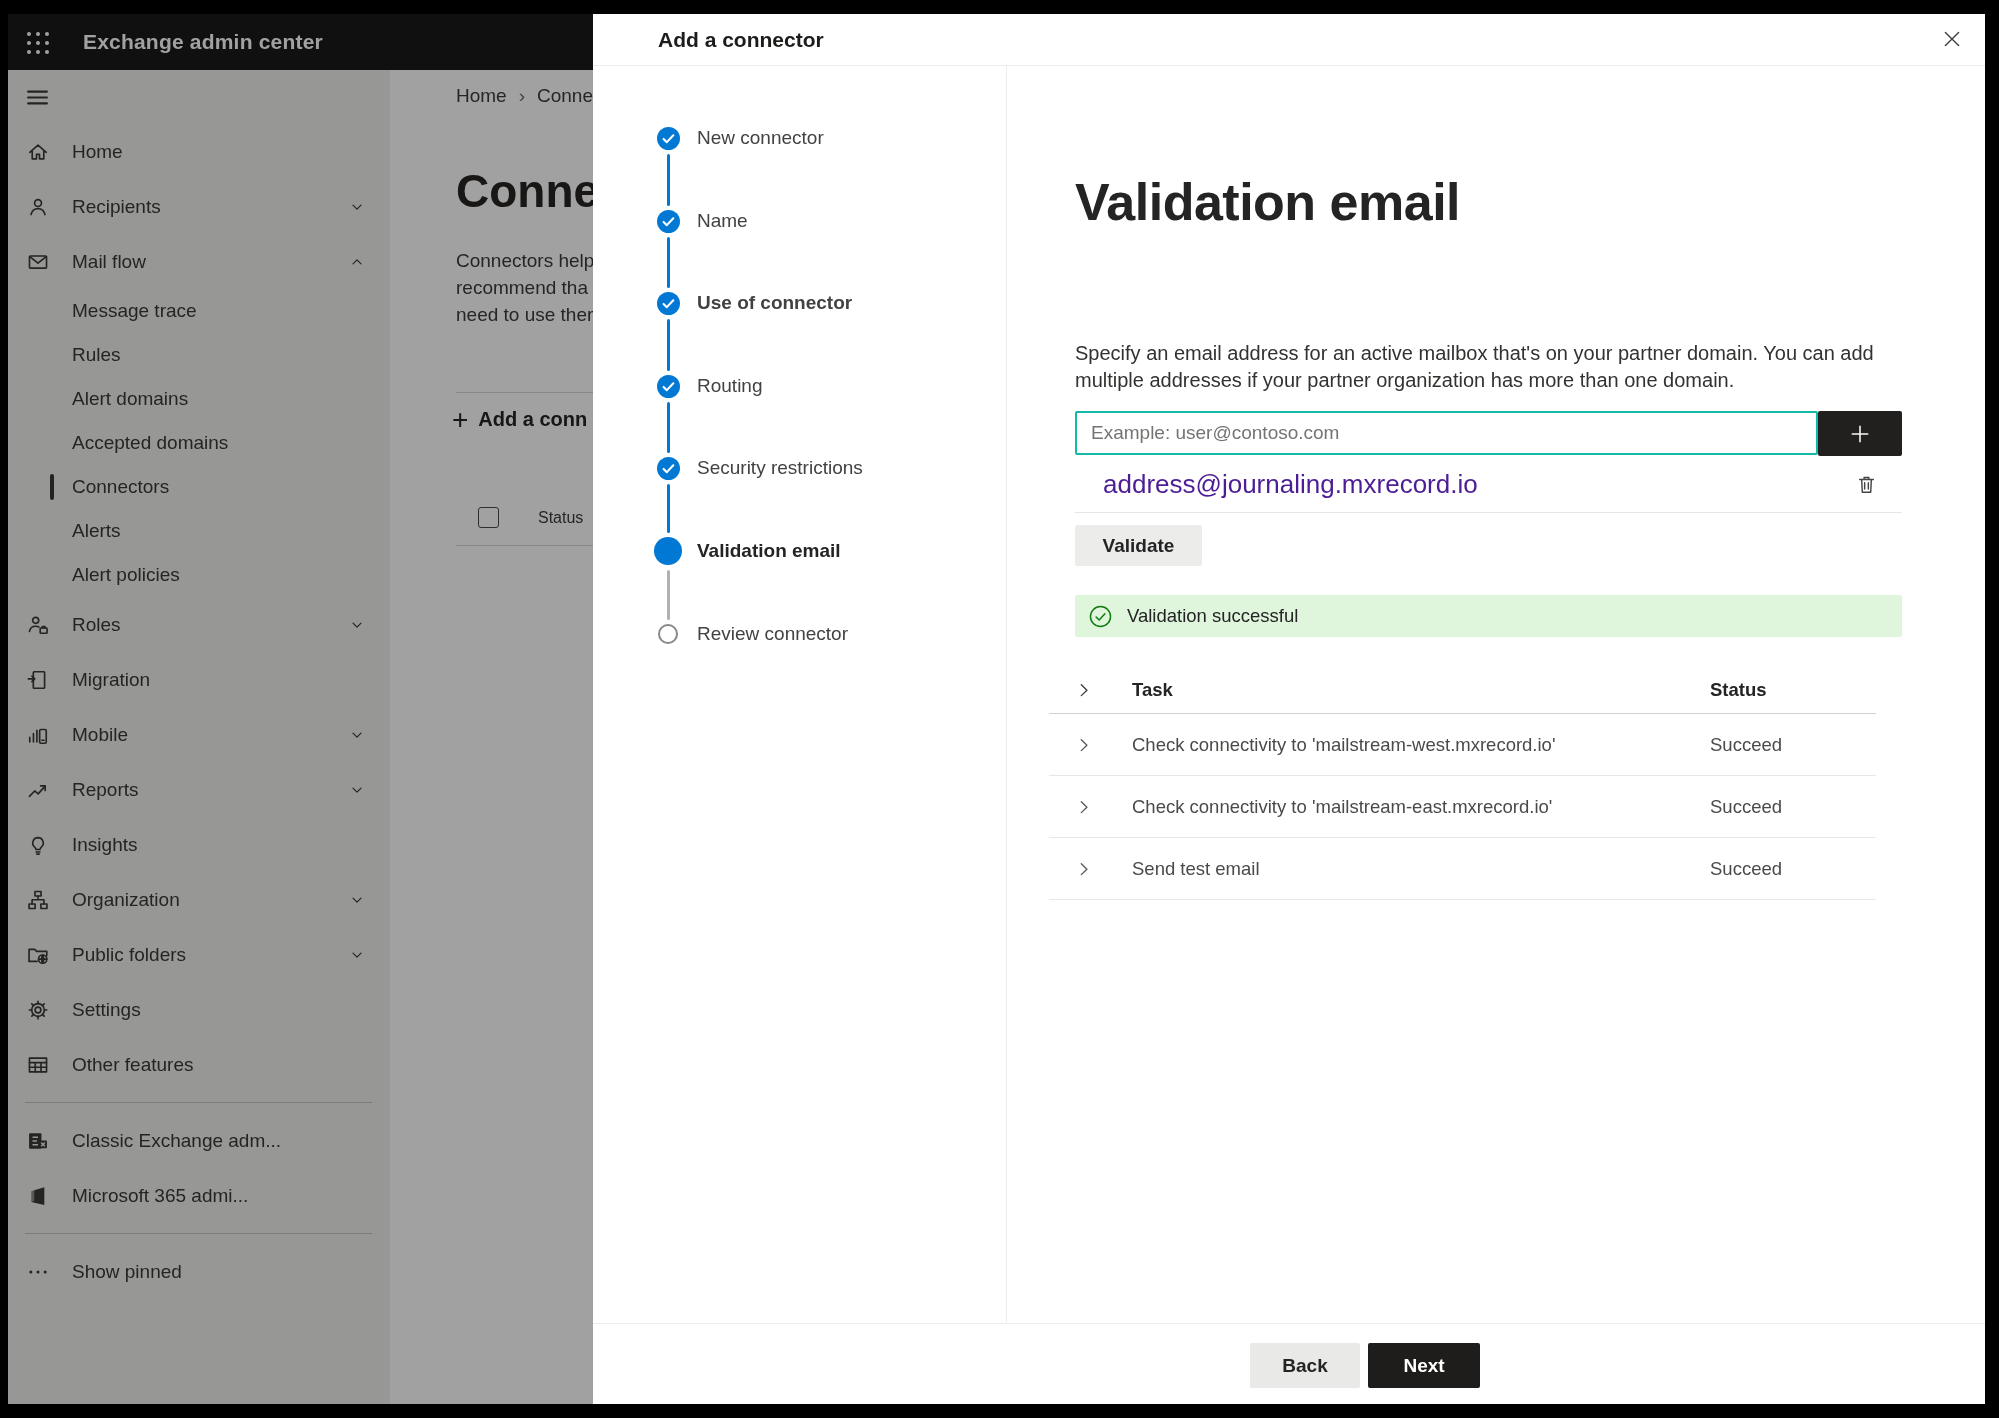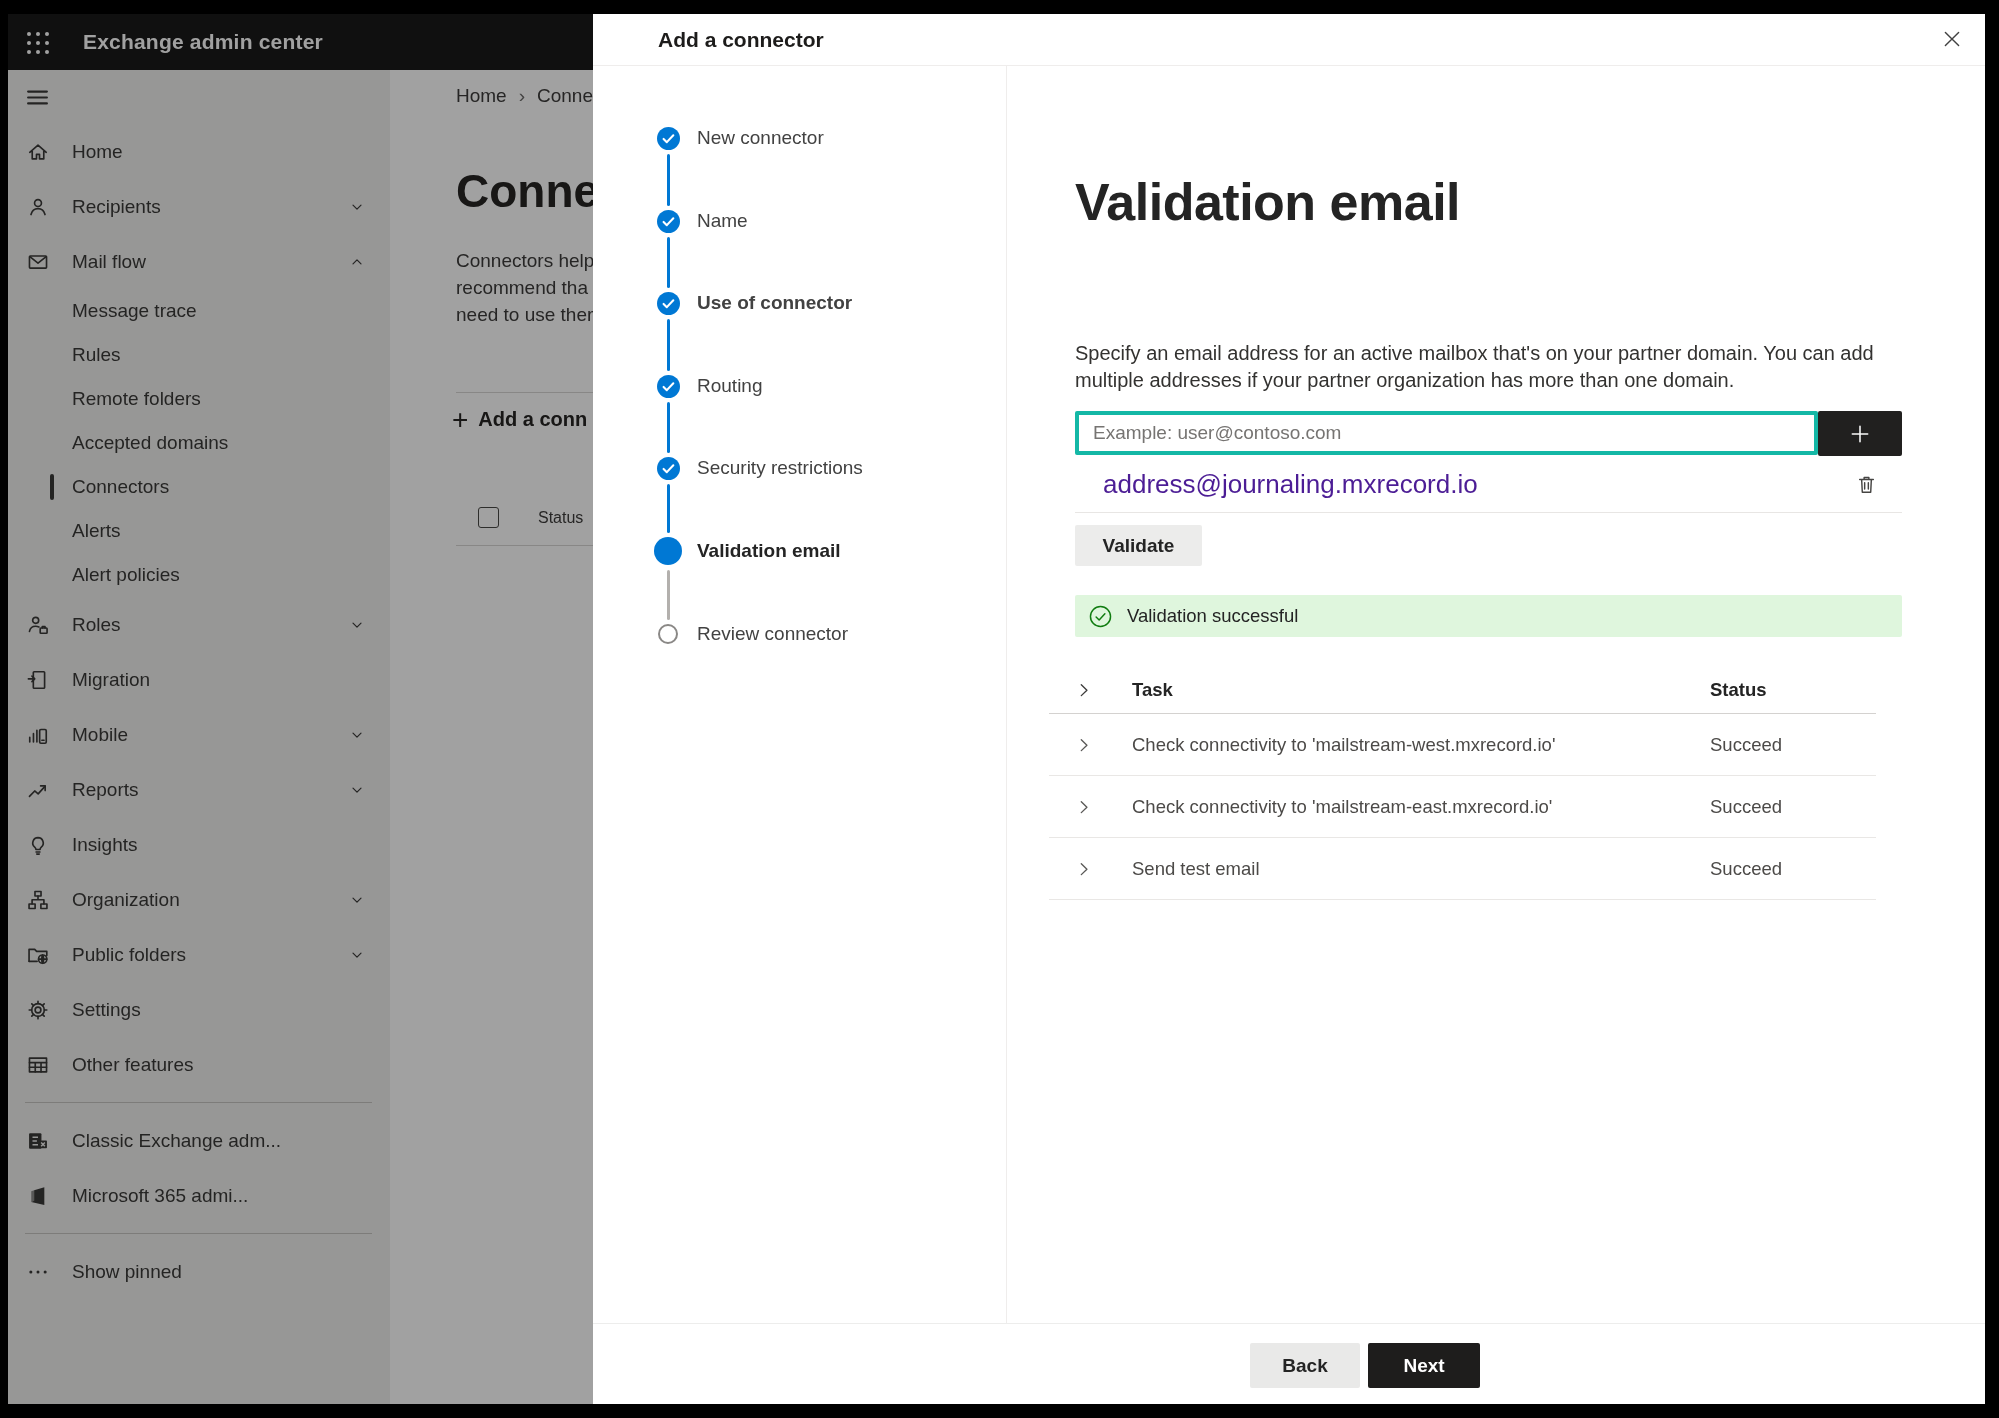--- a/index.html
+++ b/index.html
@@ -54,21 +54,21 @@
   .dot-done { width: 23px; height: 23px; }
   .dot-current { width: 28px; height: 28px; border-radius: 50%; background: #0078d4; }
   .dot-pending { width: 20px; height: 20px; border-radius: 50%; background: #fff; border: 2px solid #8a8886; }
   .step-line { position: absolute; width: 3px; left: 74px; border-radius: 2px; }
   .line-blue { background: #0078d4; }
   .line-gray { background: #b3b0ad; }
 
   
   .c-head { position: absolute; left: 482px; top: 158px; font-size: 52px; font-weight: 700; color: #242424; letter-spacing: -.5px; }
   .c-desc { position: absolute; left: 482px; top: 326px; width: 835px; font-size: 20px; line-height: 27px; color: #333230; }
-  .email-input { position: absolute; left: 482px; top: 397px; width: 743px; height: 44px; border: 4px solid #14b8a6; border-radius: 2px; padding: 0 14px; font-size: 19px; color: #242424; font-family: "Liberation Sans", sans-serif; outline: none; background: #fff; }
+  .email-input { position: absolute; left: 482px; top: 397px; width: 743px; height: 44px; border: 2px solid #14b8a6; border-radius: 2px; padding: 0 14px; font-size: 19px; color: #242424; font-family: "Liberation Sans", sans-serif; outline: none; background: #fff; }
   .email-input::placeholder { color: #767472; }
   .add-btn { position: absolute; left: 1225px; top: 397px; width: 84px; height: 45px; background: #21201f; border: none; border-radius: 2px; display: flex; align-items: center; justify-content: center; cursor: pointer; }
   .addr-row { position: absolute; left: 482px; top: 441px; width: 827px; height: 57px; }
   .addr-text { position: absolute; left: 28px; top: 50%; transform: translateY(-50%); font-size: 26px; color: #4c1d95; }
   .addr-trash { position: absolute; left: 776px; top: 14px; width: 30px; height: 30px; display: flex; align-items: center; justify-content: center; cursor: pointer; }
   .addr-div { position: absolute; left: 482px; top: 498px; width: 827px; height: 1px; background: #e8e6e4; }
   .validate-btn { position: absolute; left: 482px; top: 511px; width: 127px; height: 41px; background: #ececeb; border: none; border-radius: 2px; font-size: 19px; font-weight: 600; color: #242424; font-family: "Liberation Sans", sans-serif; cursor: pointer; }
   .banner { position: absolute; left: 482px; top: 581px; width: 827px; height: 42px; background: #dff6dd; border-radius: 2px; display: flex; align-items: center; }
   .banner-icon { margin-left: 14px; display: flex; }
   .banner-text { margin-left: 15px; font-size: 18.5px; color: #242424; }
@@ -161,21 +161,21 @@
         </span>
     </div>
 
     <div class="nav-sub">
         <span>Message trace</span>
       </div>
     <div class="nav-sub">
         <span>Rules</span>
       </div>
     <div class="nav-sub">
-        <span>Remote folders</span>
+        <span>Alert domains</span>
       </div>
     <div class="nav-sub">
         <span>Accepted domains</span>
       </div>
     <div class="nav-sub">
       <span class="sel-bar"></span>
       <span>Connectors</span>
     </div>
     <div class="nav-sub">
         <span>Alerts</span>

